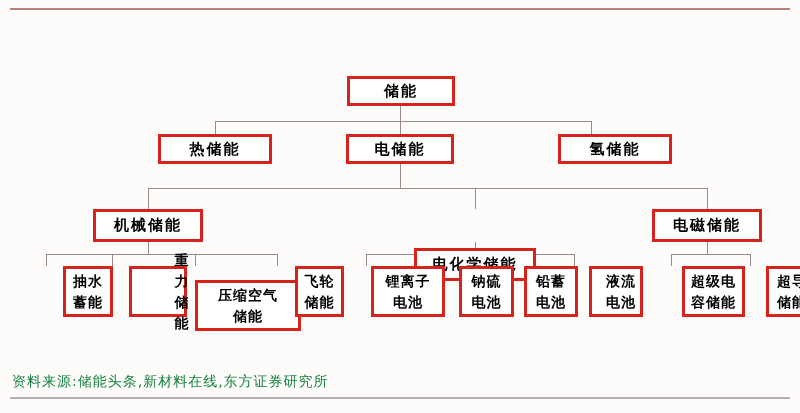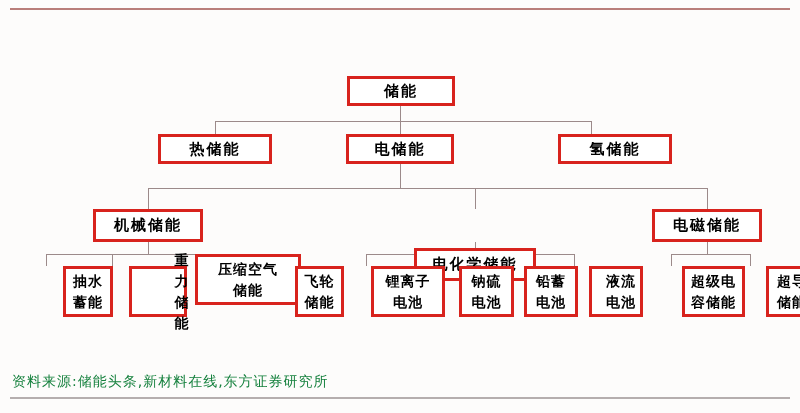--- a/index.html
+++ b/index.html
@@ -78,21 +78,21 @@
   <div class="node lvl2" style="left:534px;top:134px;width:114px;height:30px;margin-left:24px;">氢储能</div>
 
   <div class="node lvl3" style="left:93px;top:209px;width:110px;height:33px;">机械储能</div>
   <div class="node lvl3" style="left:414px;top:209px;width:122px;height:33px;margin-top:39px;">电化学储能</div>
   <div class="node lvl3" style="left:652px;top:209px;width:110px;height:33px;">电磁储能</div>
 
   <div class="node leaf" style="left:21px;top:266px;width:50px;height:51px;">抽水
 蓄能</div>
   <div class="node leaf" style="left:87px;top:266px;width:58px;height:51px;padding-left:48px;">重力
 储能</div>
-  <div class="node leaf" style="left:153px;top:254px;width:106px;height:51px;">压缩空气
+  <div class="node leaf" style="left:153px;top:280px;width:106px;height:51px;">压缩空气
 储能</div>
   <div class="node leaf" style="left:253px;top:266px;width:49px;height:51px;">飞轮
 储能</div>
 
   <div class="node leaf" style="left:329px;top:266px;width:74px;height:51px;">锂离子
 电池</div>
   <div class="node leaf" style="left:417px;top:266px;width:55px;height:51px;">钠硫
 电池</div>
   <div class="node leaf" style="left:482px;top:266px;width:54px;height:51px;">铅蓄
 电池</div>

